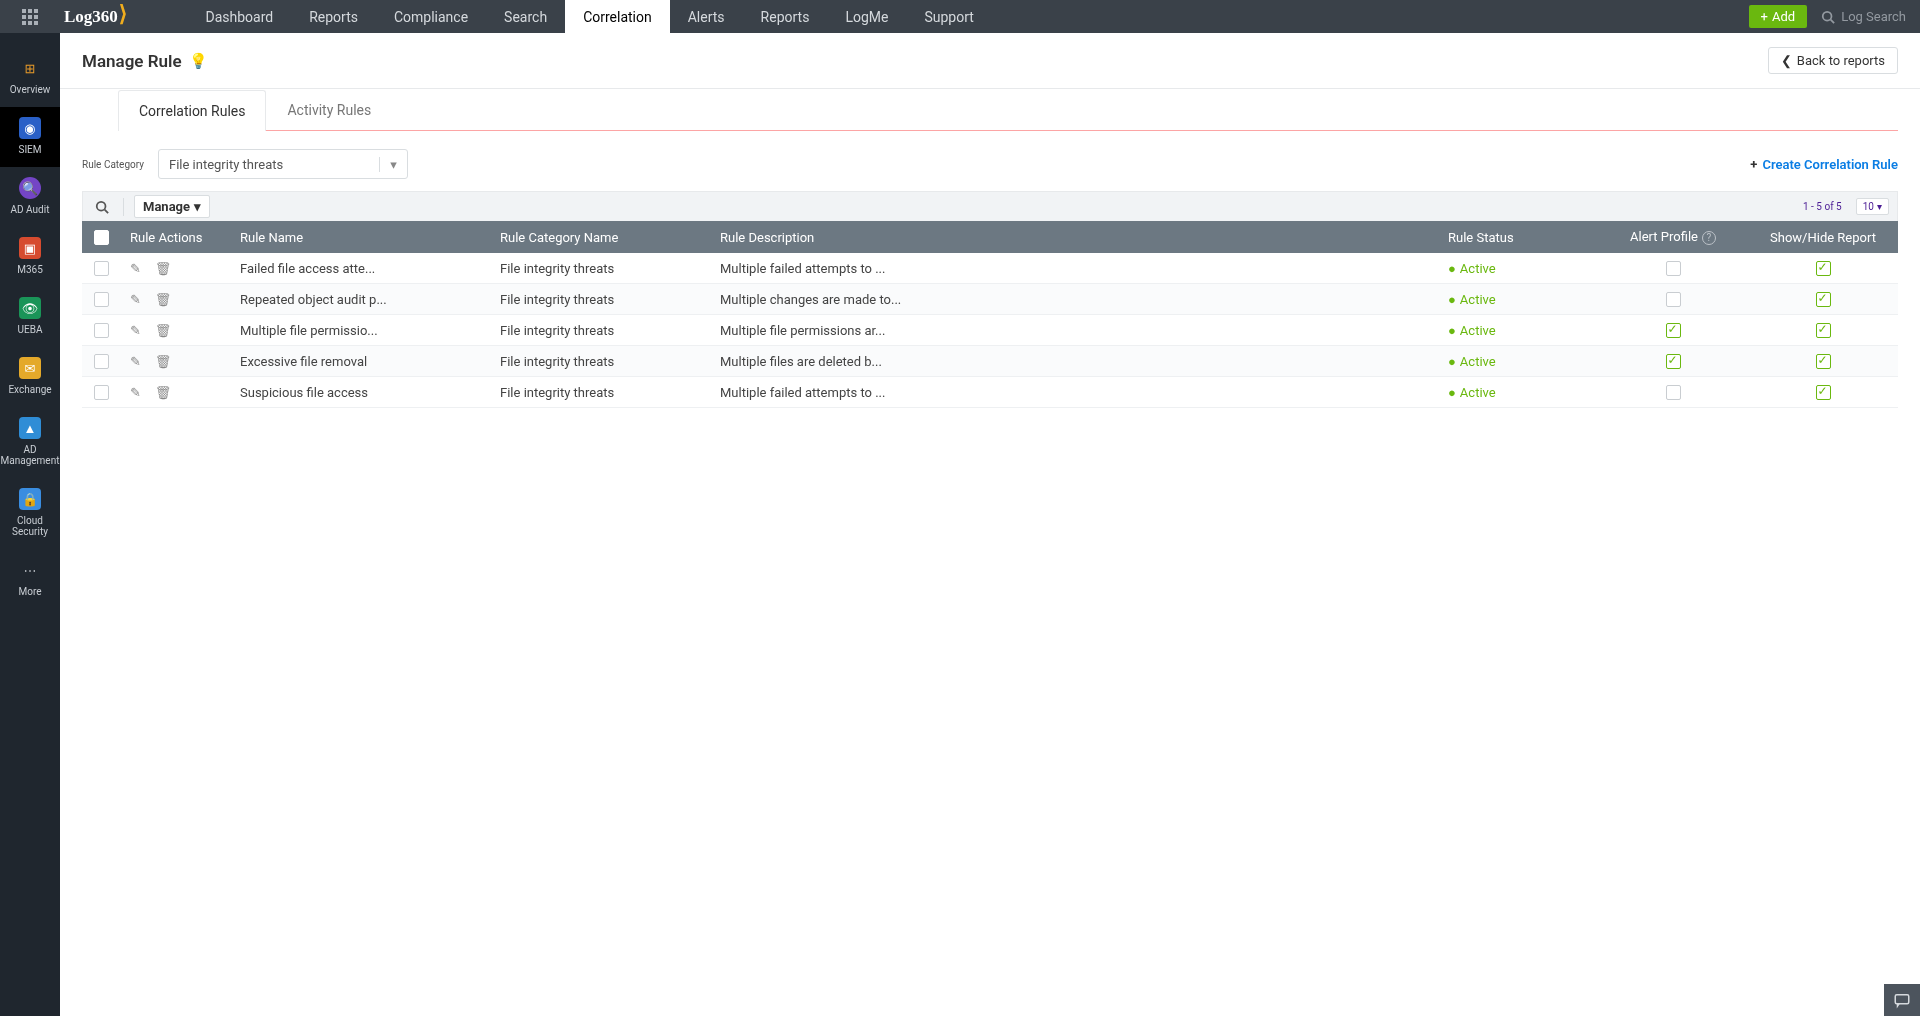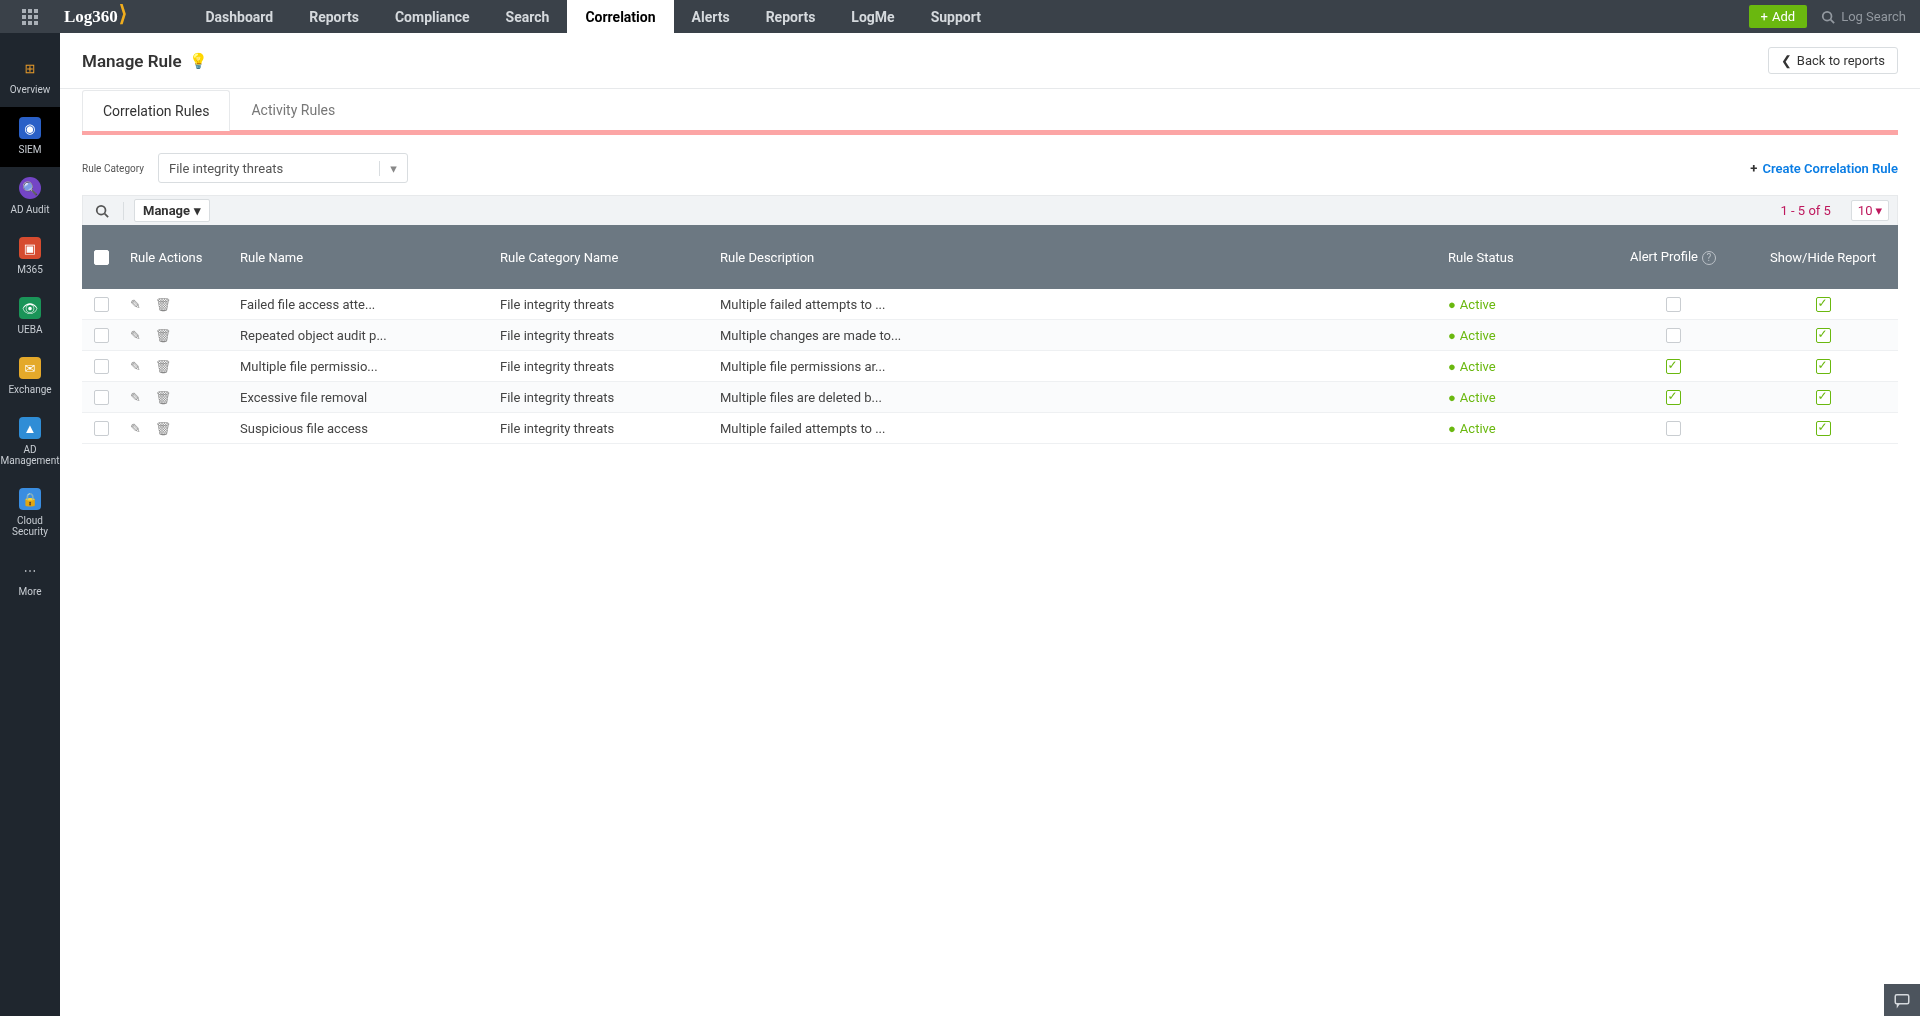--- a/index.html
+++ b/index.html
@@ -6,21 +6,21 @@
 body { font-family: -apple-system, BlinkMacSystemFont, "Segoe UI", Roboto, Arial, sans-serif; font-size: 13px; color: #333; background: #fff; overflow: hidden; }
 
 
 .topbar { height: 33px; background: #3a4149; display: flex; align-items: center; color: #d5d9dd; position: relative; }
 .topbar .apps-icon { width: 60px; display: flex; align-items: center; justify-content: center; }
 .apps-grid { display: inline-grid; grid-template-columns: repeat(3,4px); grid-template-rows: repeat(3,4px); gap: 2px; }
 .apps-grid span { width: 4px; height: 4px; background: #aab0b7; }
 .logo { font-size: 17px; font-weight: 600; color: #fff; padding-left: 4px; display: flex; align-items: center; font-family: Liberation Serif, serif; }
 .logo-swoosh { color: #f0ad1e; font-size: 22px; margin-left: 1px; position: relative; top: -3px; }
 .topnav { display: flex; margin-left: 60px; height: 100%; align-items: stretch; }
-.topnav-item { padding: 8px 18px; display: flex; align-items: center; color: #d5d9dd; cursor: pointer; font-size: 14px; font-weight: bold; }
+.topnav-item { padding: 8px 18px; display: flex; align-items: center; color: #d5d9dd; cursor: pointer; font-size: 14px; }
 .topnav-item.active { background: #fff; color: #000000; }
 .top-right { position: absolute; right: 8px; top: 0; height: 100%; display: flex; align-items: center; gap: 8px; }
 .btn-add { background: #6ab80f; color: #fff; padding: 4px 12px; border-radius: 2px; font-size: 13px; display: flex; align-items: center; gap: 4px; cursor: pointer; }
 .search-box { display: flex; align-items: center; gap: 6px; color: #9399a0; font-size: 13px; padding: 0 6px; cursor: pointer; }
 .search-icon { width: 14px; height: 14px; }
 
 
 .layout { display: flex; height: calc(100vh - 33px); }
 .sidebar { width: 60px; background: #1f262e; display: flex; flex-direction: column; align-items: center; padding-top: 14px; color: #c8cdd3; }
 .sidebar-item { width: 100%; display: flex; flex-direction: column; align-items: center; padding: 10px 0 12px; cursor: pointer; font-size: 10px; text-align: center; gap: 5px; }
@@ -37,43 +37,43 @@
 .sidebar-item .lbl { line-height: 1.1; }
 
 
 .main { flex: 1; background: #fff; display: flex; flex-direction: column; overflow: hidden; }
 .page-header { display: flex; align-items: center; justify-content: space-between; padding: 14px 22px; border-bottom: 1px solid #e7e9eb; }
 .page-title { font-size: 17px; font-weight: 600; display: flex; align-items: center; gap: 8px; }
 .bulb { color: #bfc4c9; font-size: 15px; }
 .btn-back { border: 1px solid #d9dde0; border-radius: 3px; padding: 5px 12px; font-size: 13px; cursor: pointer; display: flex; align-items: center; gap: 5px; }
 
 .content { padding: 0 22px; }
-.tabs { display: flex; border-bottom: 5px solid #fca5a5; }
+.tabs { display: flex; border-bottom: 1px solid #fca5a5; margin-left: 36px; }
 .tab { padding: 12px 20px; font-size: 14px; color: #777; cursor: pointer; border: 1px solid transparent; border-bottom: none; }
 .tab.active { color: #333; border-color: #e7e9eb; border-top-left-radius: 3px; border-top-right-radius: 3px; background: #fff; position: relative; top: 1px; }
 
 .controls-row { display: flex; align-items: center; justify-content: space-between; padding: 18px 0 12px; }
 .controls-left { display: flex; align-items: center; gap: 14px; }
 .controls-left label { font-size: 10px; color: #555; }
 .select { border: 1px solid #d9dde0; border-radius: 3px; height: 30px; display: flex; align-items: center; min-width: 250px; font-size: 13px; cursor: pointer; }
 .select-text { flex: 1; padding: 0 10px; color: #555; }
 .select-arrow { width: 28px; border-left: 1px solid #d9dde0; display: flex; align-items: center; justify-content: center; color: #888; }
 .create-link { color: #0a7de4; font-weight: 600; font-size: 13px; cursor: pointer; display: flex; align-items: center; gap: 5px; }
 .create-link .plus { color: #333; font-weight: 700; }
 
 .toolbar { background: #f1f3f5; border: 1px solid #e7e9eb; border-bottom: none; display: flex; align-items: center; justify-content: space-between; padding: 3px 8px; }
 .toolbar-left { display: flex; align-items: center; gap: 10px; font-weight: bold; }
 .tool-icon { color: #555; cursor: pointer; padding: 4px; }
 .vsep { width: 1px; height: 18px; background: #d9dde0; }
 .manage-btn { background: #fff; border: 1px solid #d9dde0; padding: 3px 8px; border-radius: 2px; font-size: 13px; cursor: pointer; display: flex; align-items: center; gap: 4px; }
-.toolbar-right { display: flex; align-items: center; gap: 20px; font-size: 13px; color: #be185d; }
+.toolbar-right { display: flex; align-items: center; gap: 14px; font-size: 10px; color: #4c1d95; }
 .page-size { background: #fff; border: 1px solid #d9dde0; padding: 2px 6px; border-radius: 2px; cursor: pointer; display: flex; align-items: center; gap: 3px; }
 
 table { width: 100%; border-collapse: collapse; }
-thead th { background: #6c7882; color: #fff; font-weight: 400; font-size: 13px; text-align: left; padding: 24px 10px; }
+thead th { background: #6c7882; color: #fff; font-weight: 400; font-size: 13px; text-align: left; padding: 8px 10px; }
 thead th:first-child { width: 38px; text-align: center; }
 tbody td { border-bottom: 1px solid #eef0f2; padding: 7px 10px; font-size: 13px; color: #444; }
 tbody tr:nth-child(even) { background: #fafbfc; }
 .row-actions { display: flex; align-items: center; gap: 14px; color: #888; }
 .row-actions span { cursor: pointer; }
 .status-active { color: #6ab80f; }
 .status-dot { color: #6ab80f; margin-right: 4px; }
 .chk { width: 15px; height: 15px; border: 1px solid #c9cdd1; background: #fff; display: inline-block; border-radius: 2px; cursor: pointer; vertical-align: middle; position: relative; }
 .chk.checked { border-color: #6ab80f; }
 .chk.checked::after { content: "✓"; color: #6ab80f; font-size: 12px; position: absolute; top: -2px; left: 1px; }

